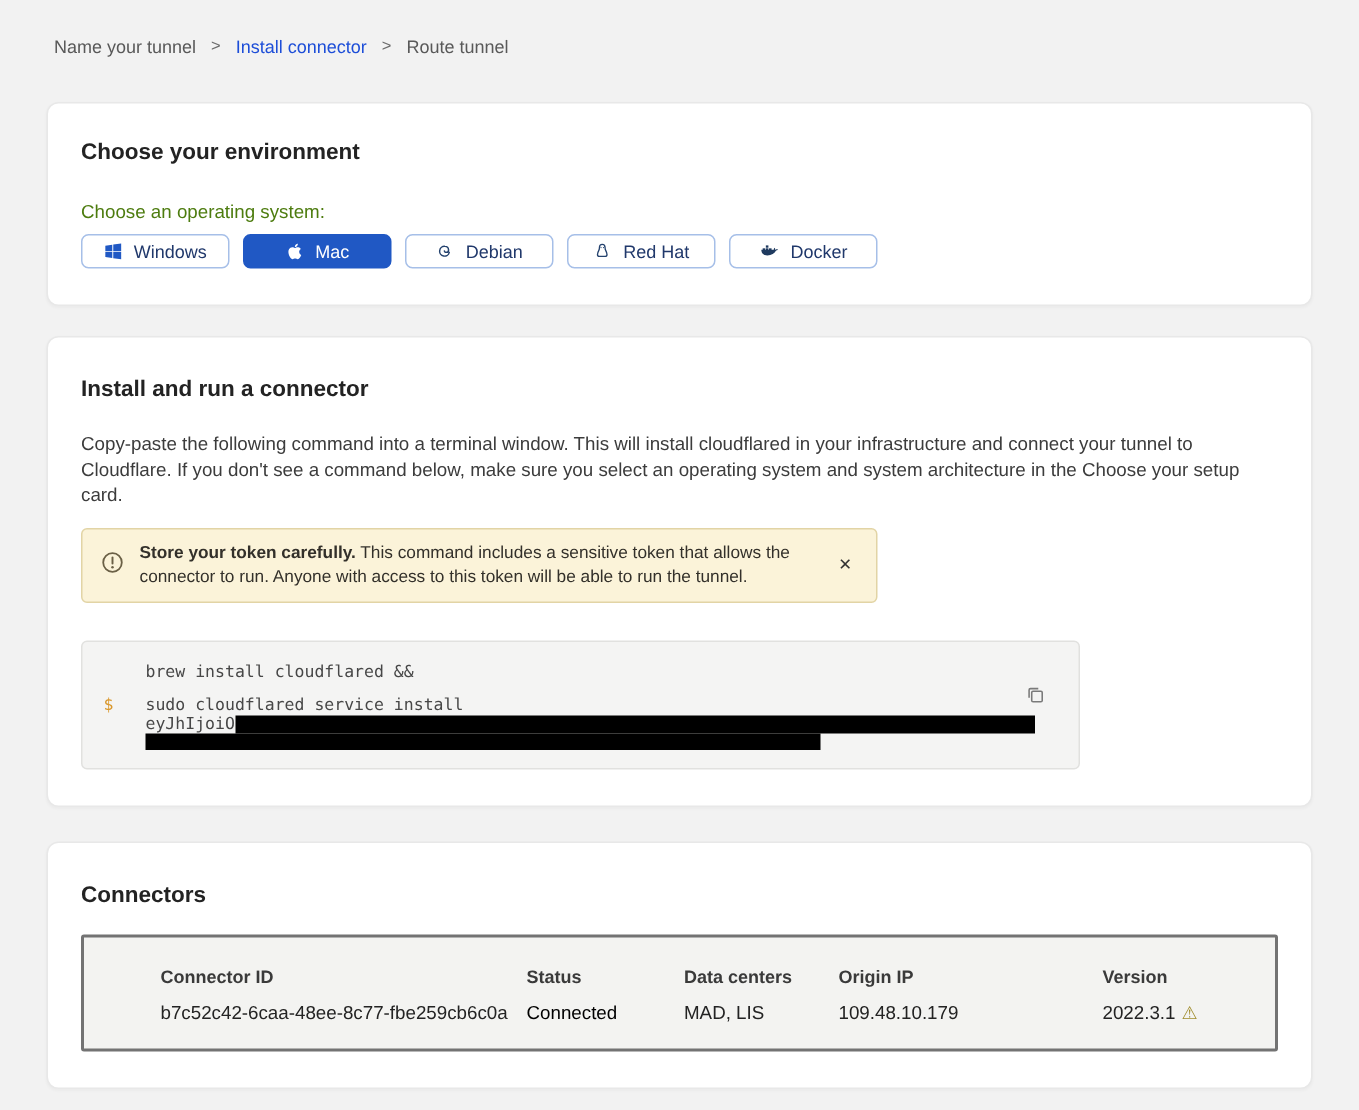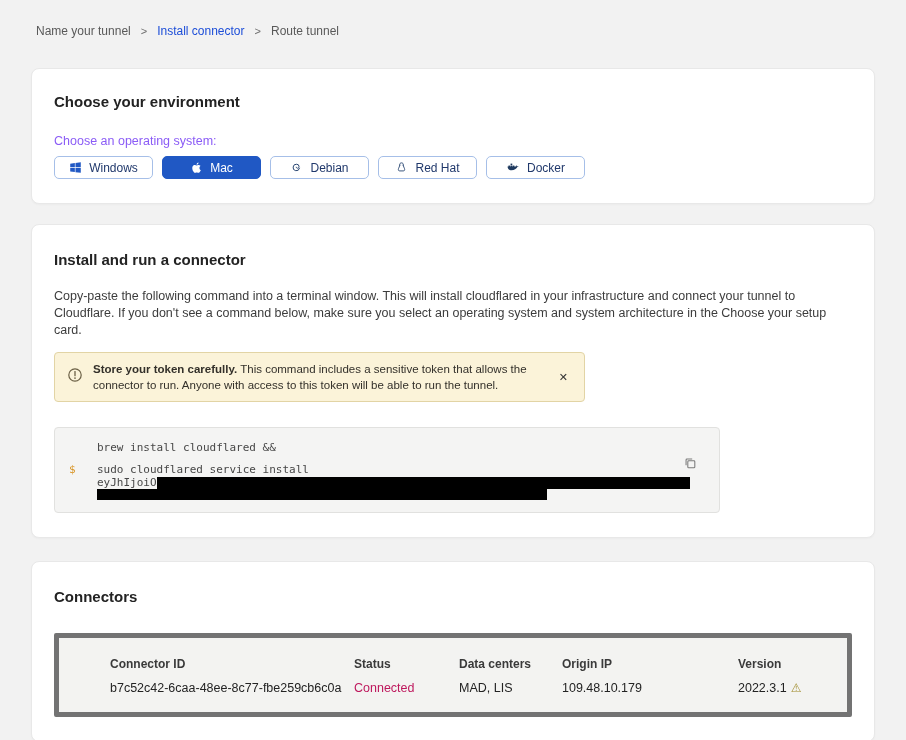--- a/index.html
+++ b/index.html
@@ -18,21 +18,21 @@
   .crumb { cursor: default; }
   .crumb.active { font-weight: 400; color: #1d4ed8; }
   .crumb-sep { color: #6d6d6d; font-size: 11px; }
 
   
   .card { background: #fff; border: 1px solid #e8e8e8; border-radius: 8px;
     margin: 0 31px; box-shadow: 0 1px 2px rgba(0,0,0,0.03); }
   .card-title { margin: 0; font-size: 15px; font-weight: 700; color: #232323; }
 
   .card-env { margin-top: 30px; padding: 24px 22px 24px; }
-  .os-label { margin-top: 24px; font-size: 12.5px; color: #8b5cf6; }
+  .os-label { margin-top: 24px; font-size: 12.5px; color: #4d7c0f; }
   .os-row { display: flex; gap: 9px; margin-top: 8px; }
   .os-btn { width: 99px; height: 23px; border: 1px solid #a6bfe8; border-radius: 5px;
     background: #fff; display: flex; align-items: center; justify-content: center;
     gap: 7px; font-size: 12px; color: #20386b; cursor: pointer;
     font-family: "Liberation Sans", sans-serif; padding: 0; }
   .os-btn.selected { background: #2058c4; border-color: #2058c4; color: #fff; }
   .os-btn svg { display: block; }
 
   .card-install { margin-top: 20px; padding: 26px 22px 24px; }
   .desc { margin-top: 20px; font-size: 12.5px; line-height: 17px; color: #3c3c3c; width: 798px; }
@@ -51,26 +51,26 @@
   .code-row.first { margin-bottom: 9px; }
   .gutter { flex: 0 0 28px; color: #d9972b; }
   .token-row { display: flex; align-items: center; margin-top: 1px; line-height: 12px; }
   .redact { background: #000; }
   .redact.bar1 { width: 533px; height: 12px; flex: 0 0 533px; }
   .redact.bar2 { width: 450px; height: 11px; margin-left: 28px; }
   .copy-btn { position: absolute; right: 20px; top: 26px; background: none; border: none;
     cursor: pointer; padding: 2px; }
 
   .card-connectors { margin-top: 23px; padding: 26px 22px 24px; }
-  .connector-table { margin-top: 28px; background: #f3f3f1; border: 5px solid #737373;
+  .connector-table { margin-top: 18px; background: #f3f3f1; border: 2px solid #737373;
     border-radius: 2px; padding: 19px 28px 17px 51px; }
   .trow { display: grid; grid-template-columns: 244px 105px 103px 176px auto; align-items: center; }
   .trow.thead { font-size: 12px; font-weight: 700; color: #3a3a3a; margin-bottom: 10px; }
   .tcell { font-size: 12.5px; color: #232323; }
-  .status-connected { color: #be185d; }
+  .status-connected { color: #000000; }
   .version-warning { color: #a08c2c; font-size: 12px; margin-left: 4px; }
 </style>
 </head>
 <body>
 
 <nav class="breadcrumb">
   <span class="crumb">Name your tunnel</span>
   <span class="crumb-sep">&gt;</span>
   <span class="crumb active">Install connector</span>
   <span class="crumb-sep">&gt;</span>

